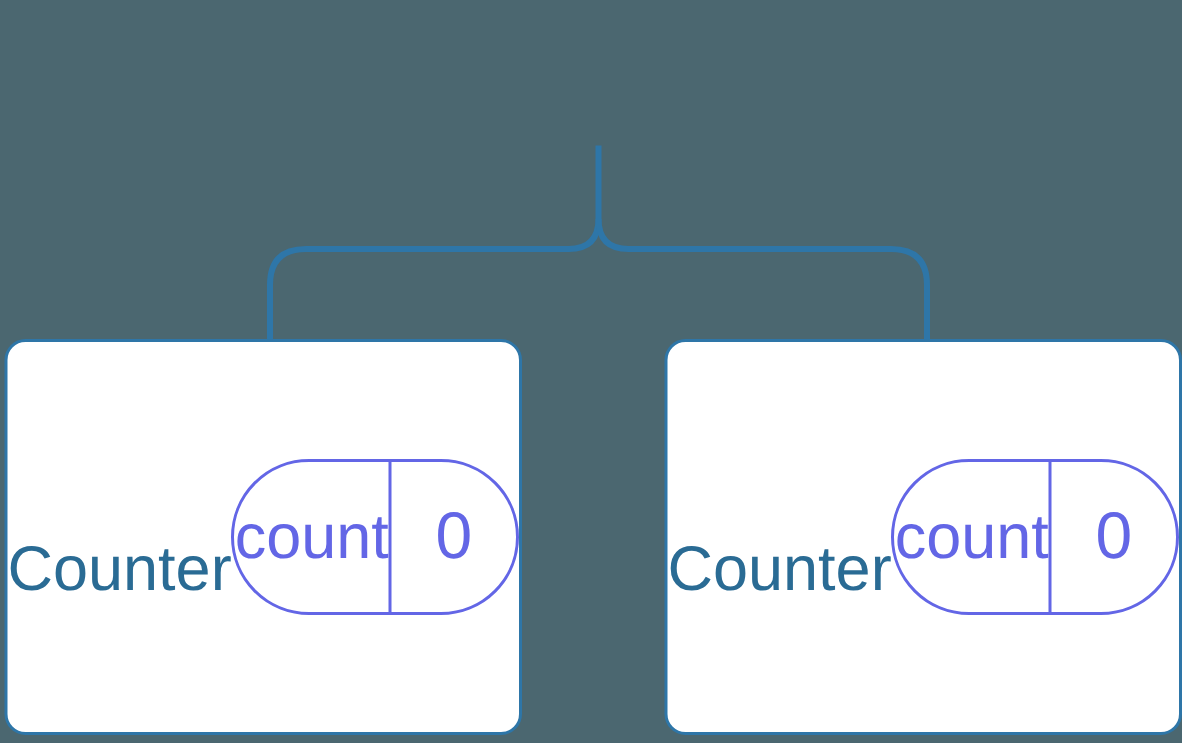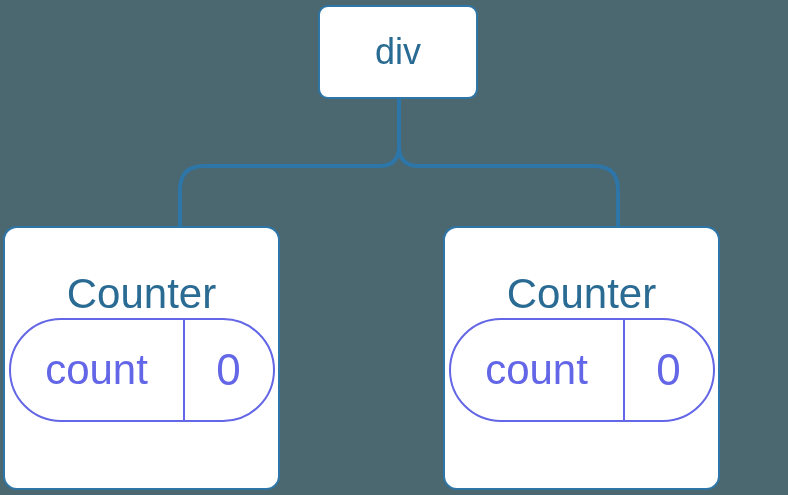--- a/index.html
+++ b/index.html
@@ -46,24 +46,24 @@
     align-items: center;
     justify-content: center;
   }
   .root-label {
     font-size: 36px;
     font-weight: 500;
     color: var(--title-text);
   }
   .counter {
     top: 226px;
-    width: 277px; height: 264px;
+    width: 345px; height: 264px;
     border-radius: 14px;
     display: flex;
-    flex-direction: column;
+    flex-direction: row;
     align-items: center;
   }
   .counter-left  { left: 3px; }
   .counter-right { left: 443px; }
   .counter-title {
     margin-top: 42px;
     font-size: 42px;
     line-height: 48px;
     font-weight: 500;
     color: var(--title-text);
@@ -97,23 +97,20 @@
 </head>
 <body>
 
 <div class="canvas">
 
   <svg class="connector" viewBox="0 0 788 495" xmlns="http://www.w3.org/2000/svg" aria-hidden="true">
     <path d="M399,97 L399,146 Q399,166 379,166 L204,166 Q180,166 180,190 L180,228"></path>
     <path d="M399,146 Q399,166 419,166 L594,166 Q618,166 618,190 L618,228"></path>
   </svg>
 
-  <div class="node root">
-    <span class="root-label">div</span>
-  </div>
 
   <div class="node counter counter-left">
     <div class="counter-title">Counter</div>
     <div class="state-pill">
       <div class="state-key">count</div>
       <div class="state-value">0</div>
     </div>
   </div>
 
   <div class="node counter counter-right">

